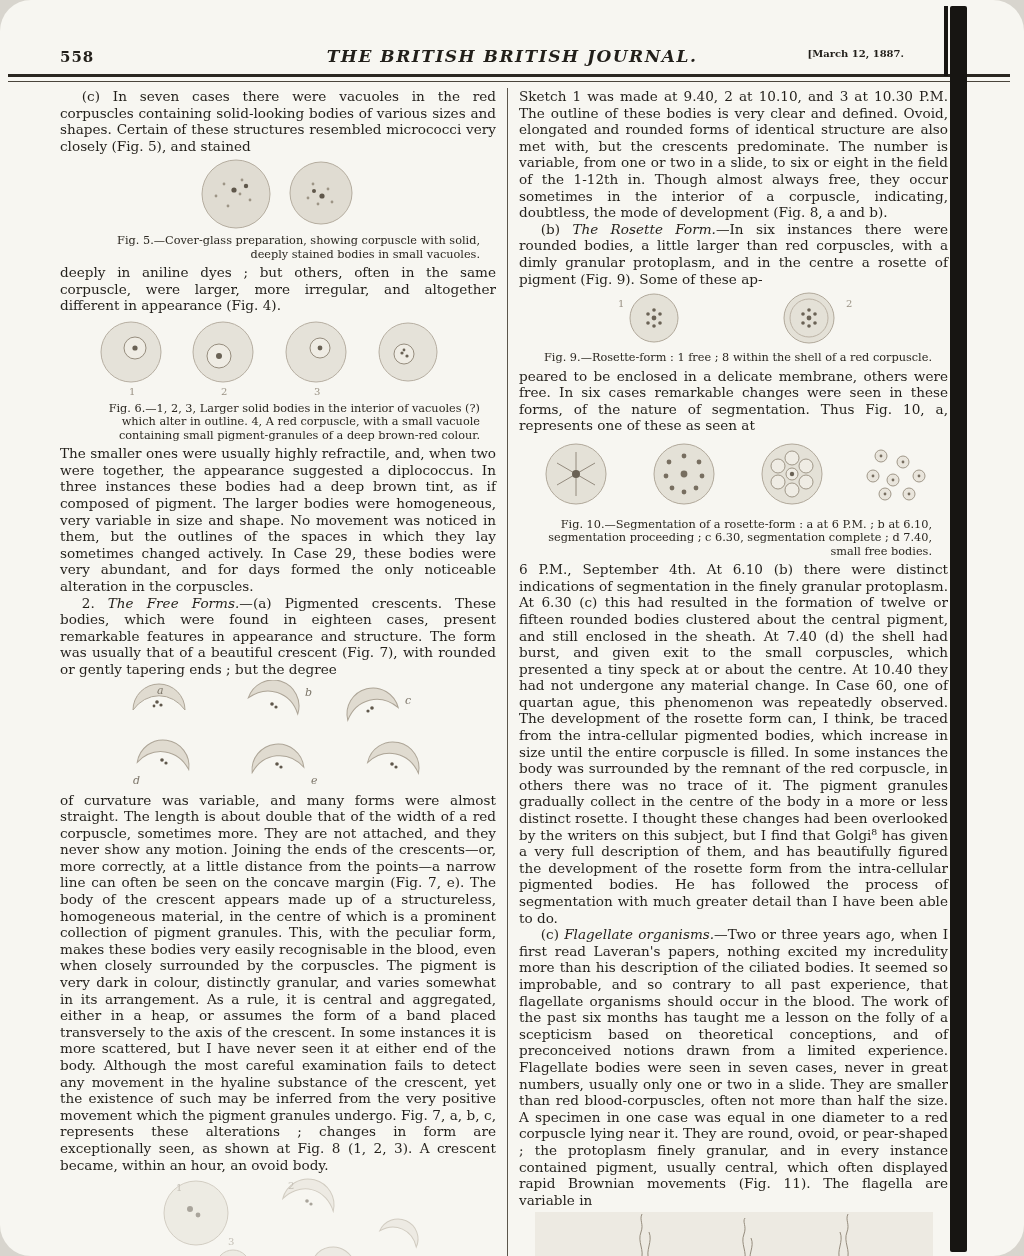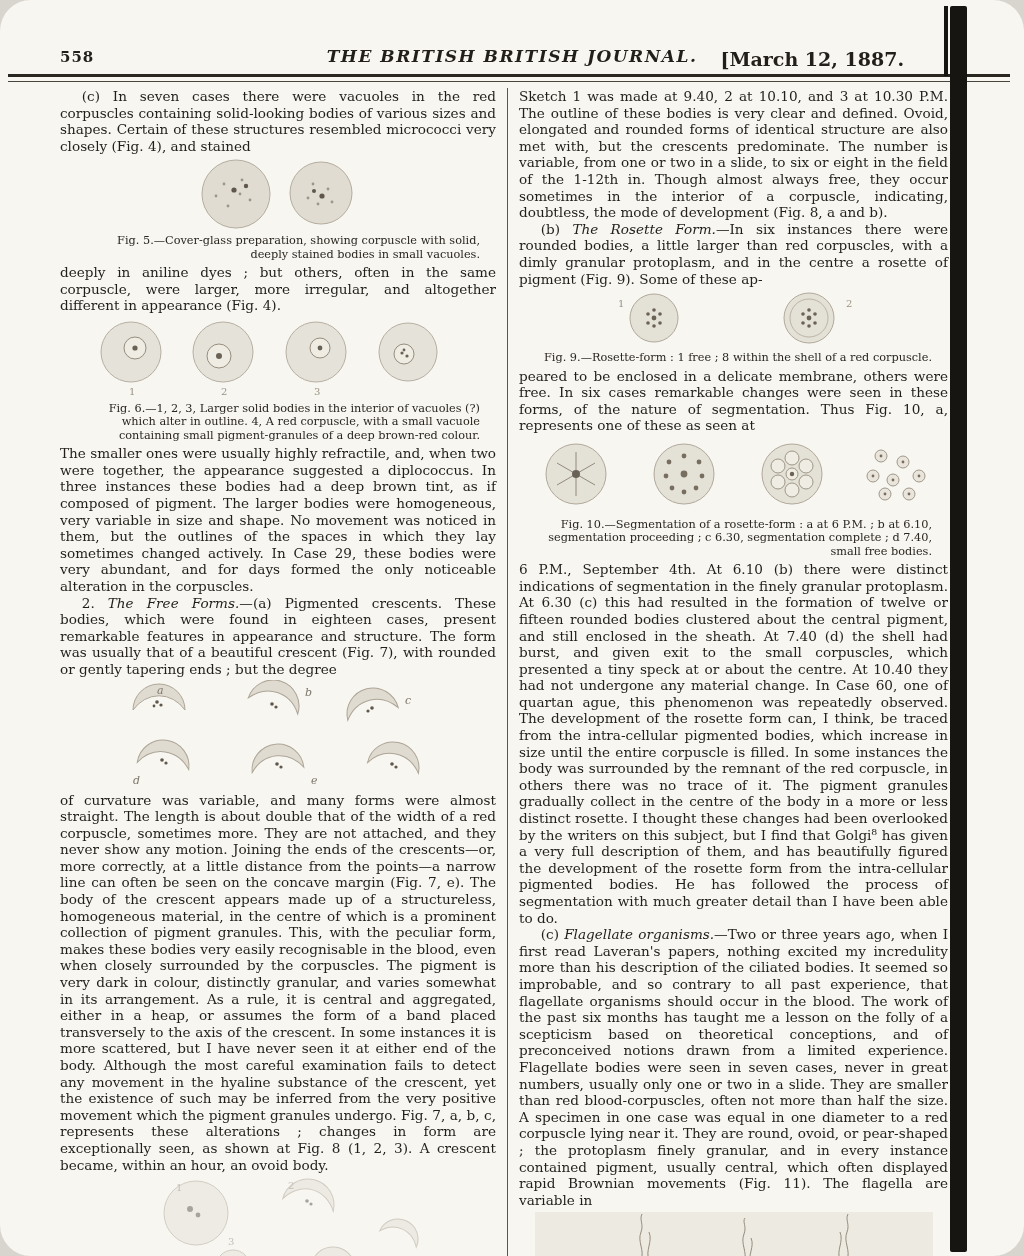--- a/index.html
+++ b/index.html
@@ -7,21 +7,21 @@
     position:relative;width:1024px;height:1256px;margin:0 auto;
     background:#f7f6f1;overflow:hidden;
     font-family:"DejaVu Serif","Liberation Serif",serif;
     color:#221f1a;
     border-radius:31px;
   }
   
   .hdr-pageno{position:absolute;top:48px;left:60px;font-size:15px;font-weight:bold;letter-spacing:1px;}
   .hdr-title{position:absolute;top:46px;left:0;width:100%;text-align:center;
     font-size:17px;font-weight:bold;font-style:italic;letter-spacing:1.5px;}
-  .hdr-date{position:absolute;top:48px;right:120px;font-size:19px;font-weight:bold;}
+  .hdr-date{position:absolute;top:48px;right:120px;font-size:10px;font-weight:bold;}
   .rule-a{position:absolute;top:74px;left:8px;width:1002px;height:3px;background:#2a2620;}
   .rule-b{position:absolute;top:81px;left:8px;width:1002px;height:1px;background:#4a453c;}
   
   .scan-bar{position:absolute;top:6px;left:950px;width:17px;height:1246px;background:#171512;border-radius:2px;}
   .scan-bar2{position:absolute;top:6px;left:944px;width:4px;height:70px;background:#171512;}
   
   .cols{position:absolute;top:88px;left:60px;width:888px;display:flex;}
   .col-left{width:436px;padding-right:11px;border-right:1px solid #5c564c;}
   .col-right{width:429px;padding-left:11px;}
   .para{font-size:13.6px;line-height:16.6px;text-align:justify;margin:0;}
@@ -44,21 +44,21 @@
   <div class="hdr-date">[March 12, 1887.</div>
   <div class="rule-a"></div>
   <div class="rule-b"></div>
   <div class="scan-bar"></div>
   <div class="scan-bar2"></div>
 
   <div class="cols">
 
     <div class="col-left">
 
-      <p class="para indent">(c) In seven cases there were vacuoles in the red corpuscles containing solid-looking bodies of various sizes and shapes. Certain of these structures resembled micrococci very closely (Fig. 4), and stained</p>
+      <p class="para indent">(c) In seven cases there were vacuoles in the red corpuscles containing solid-looking bodies of various sizes and shapes. Certain of these structures resembled micrococci very closely (Fig. 5), and stained</p>
 
       <div class="fig" style="height:76px;">
         <svg width="240" height="74" viewBox="0 0 240 74">
           <g stroke="#a89f90" fill="#ddd8cd" stroke-width="1" opacity="0.85">
             <circle cx="78" cy="38" r="34"></circle>
             <circle cx="163" cy="37" r="31"></circle>
           </g>
           <g fill="#8d8474" opacity="0.8">
             <circle cx="66" cy="28" r="1.4"></circle>
               <circle cx="84" cy="24" r="1.4"></circle>

